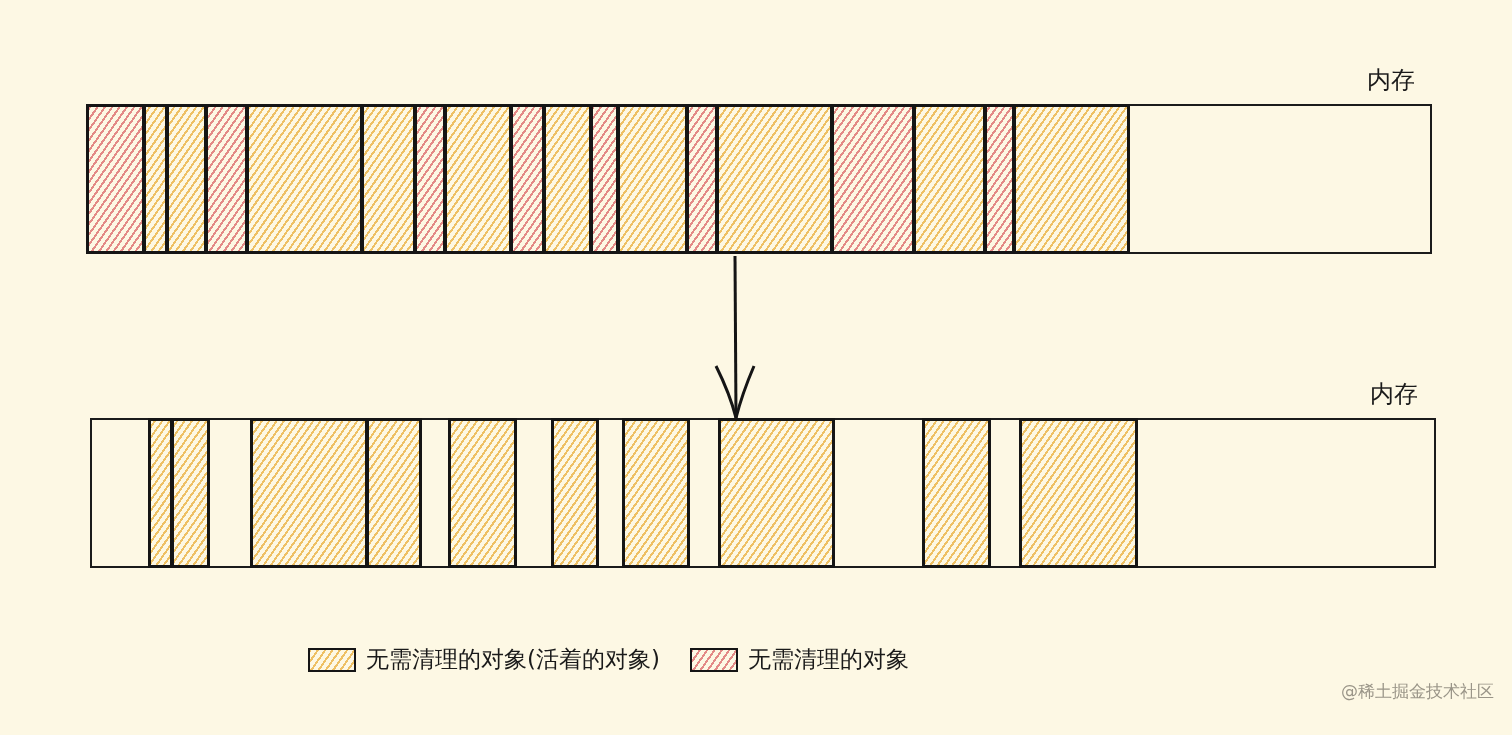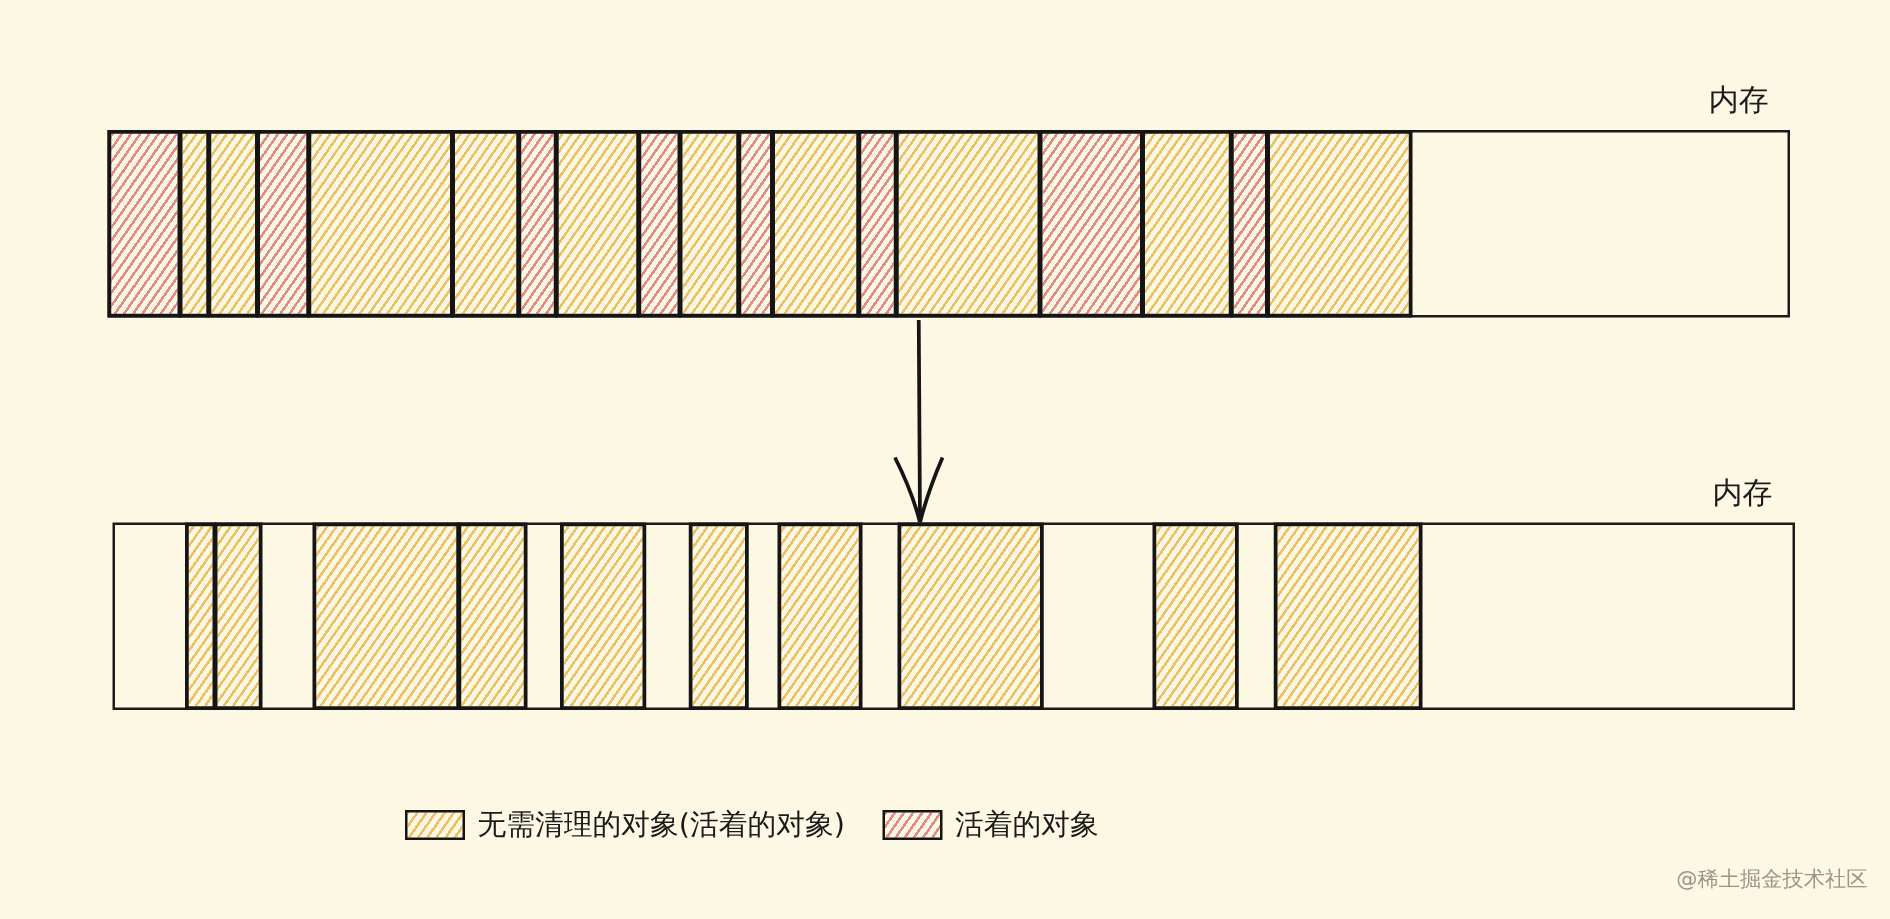--- a/index.html
+++ b/index.html
@@ -3,25 +3,25 @@
 <meta charset="utf-8">
 <style>
   html,body{margin:0;padding:0;}
   body{width:1512px;height:735px;background:#fdf8e4;position:relative;overflow:hidden;font-family:"DejaVu Sans","Liberation Sans",sans-serif;color:#1a1a1a;}
   .bar{position:absolute;border:2px solid #1b1b1b;box-sizing:border-box;background:#fdf8e4;}
   .blk{position:absolute;top:-2px;bottom:-2px;border:3px solid #151515;box-sizing:border-box;}
   .live{background:repeating-linear-gradient(-55deg,#fdf8e4 0px,#fdf8e4 4px,#eec064 4px,#eec064 6px);}
   .garbage{background:repeating-linear-gradient(-55deg,#fdf8e4 0px,#fdf8e4 4px,#e38a86 4px,#e38a86 6px);}
   .mem-label{position:absolute;font-size:24px;font-family:Liberation Serif, serif;}
   .arrow{position:absolute;}
-  .legend{position:absolute;top:644px;left:324px;display:flex;align-items:center;font-size:23px;}
+  .legend{position:absolute;top:644px;left:308px;display:flex;align-items:center;font-size:23px;}
   .legend-item{display:flex;align-items:center;margin-right:30px;}
   .swatch{width:48px;height:24px;border:2.5px solid #151515;box-sizing:border-box;margin-right:10px;}
   .swatch.free{background:#fdf8e4;}
-  .watermark{position:absolute;right:18px;bottom:20px;font-size:17px;color:#9a9588;}
+  .watermark{position:absolute;right:18px;bottom:32px;font-size:17px;color:#9a9588;}
 </style>
 </head>
 <body>
 
 <div class="mem-label" style="left:1367px;top:64px;">内存</div>
 <div id="topbar" class="bar" style="left:86px;top:104px;width:1346px;height:150px;">
     <div class="blk garbage" style="left: -2px; width: 59px;"></div>
     <div class="blk live" style="left: 55px; width: 25px;"></div>
     <div class="blk live" style="left: 78px; width: 41px;"></div>
     <div class="blk garbage" style="left: 117px; width: 43px;"></div>
@@ -60,17 +60,17 @@
     <div class="blk live" style="left: 927px; width: 119px;"></div>
   </div>
 
 <div class="legend">
   <div class="legend-item">
     <div class="swatch live"></div>
     <span>无需清理的对象(活着的对象)</span>
   </div>
   <div class="legend-item">
     <div class="swatch garbage"></div>
-    <span>活着的对象</span>
+    <span>无需清理的对象</span>
   </div>
 </div>
 
 <div class="watermark">@稀土掘金技术社区</div>
 
 </body></html>

